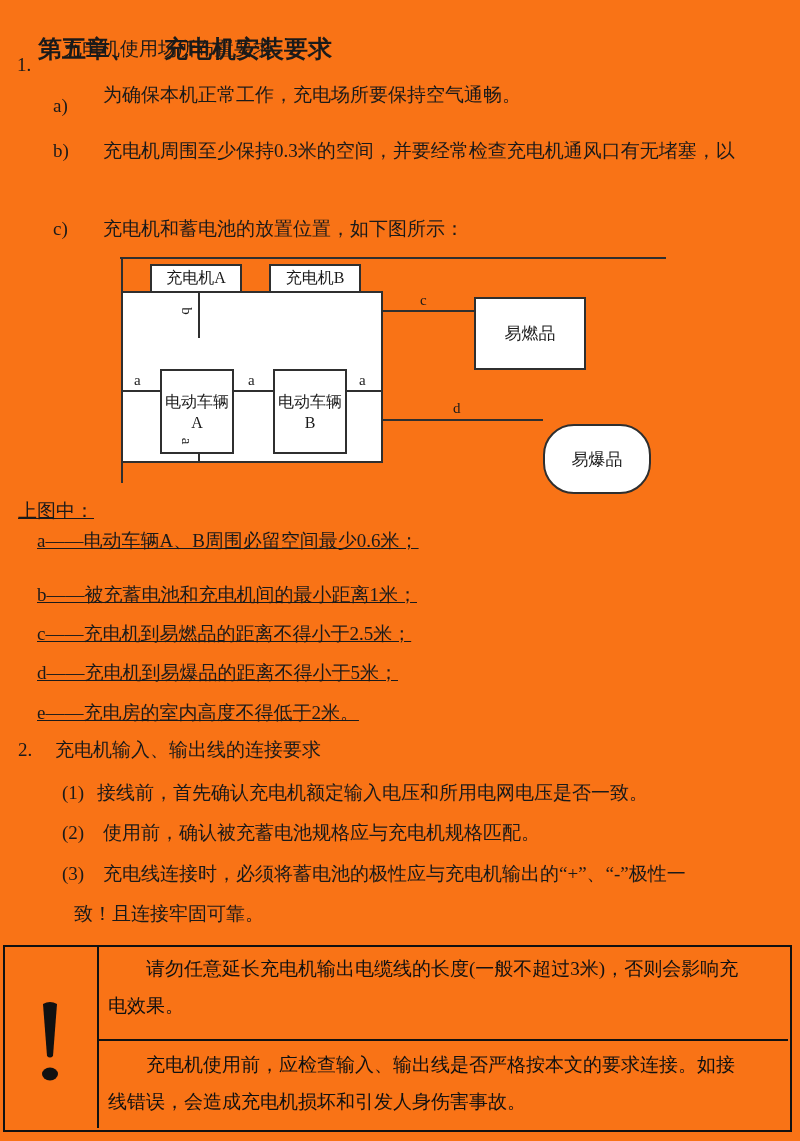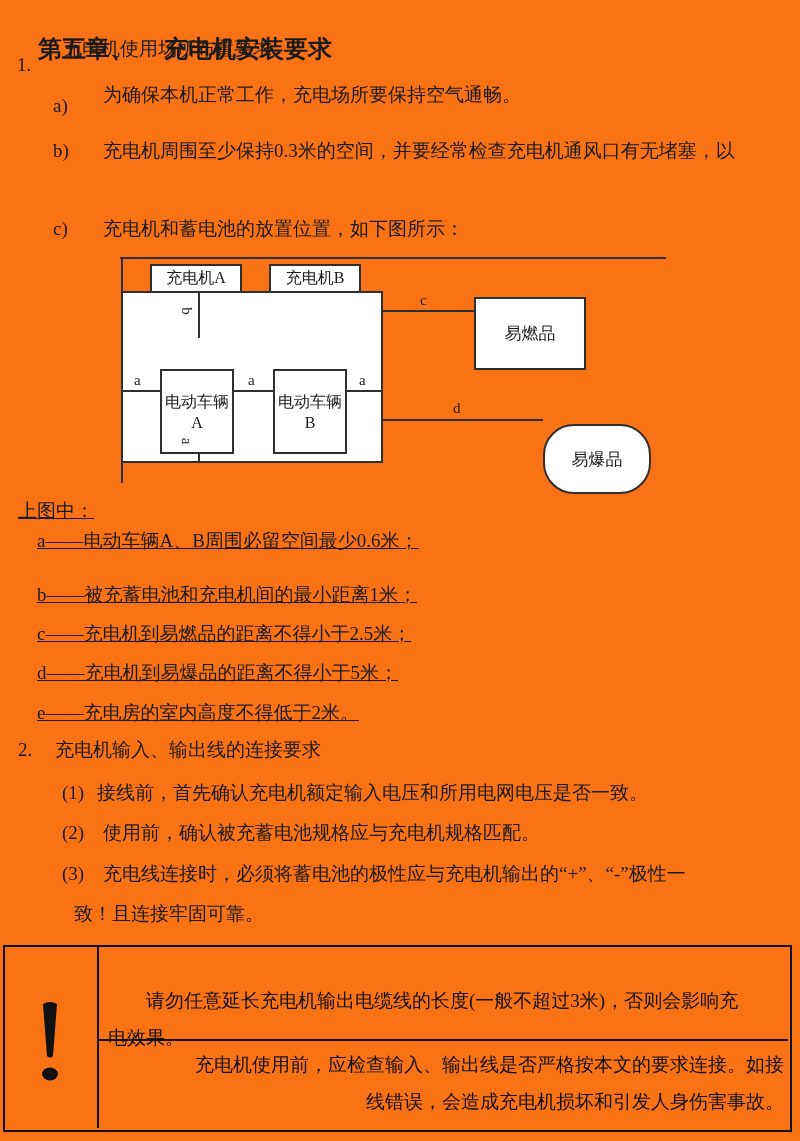--- a/index.html
+++ b/index.html
@@ -110,18 +110,18 @@
 
   <div style="position:absolute;left:3px;top:945px;width:785px;height:183px;border:2px solid #111;"></div>
   <div class="line" style="left:97px;top:947px;width:2px;height:181px;background:#111;"></div>
   <div class="line" style="left:99px;top:1039px;width:689px;height:2px;background:#111;"></div>
 
   <svg style="position:absolute;left:31px;top:1002px;" width="38" height="82" viewBox="0 0 38 82">
     <path d="M 12 2 Q 19 -2 26 2 L 22 54 Q 19 57 16 54 Z" fill="#111"></path>
     <ellipse cx="19" cy="72" rx="8" ry="6.5" fill="#111"></ellipse>
   </svg>
 
-  <div class="warn-p" style="left:108px;top:950px;margin-top:32px;">请勿任意延长充电机输出电缆线的长度(一般不超过3米)，否则会影响充
+  <div class="warn-p" style="left:108px;top:950px;">请勿任意延长充电机输出电缆线的长度(一般不超过3米)，否则会影响充
 电效果。</div>
-  <div class="warn-p" style="left:108px;top:1046px;text-align:right;">充电机使用前，应检查输入、输出线是否严格按本文的要求连接。如接
+  <div class="warn-p" style="left:108px;top:1046px;">充电机使用前，应检查输入、输出线是否严格按本文的要求连接。如接
 线错误，会造成充电机损坏和引发人身伤害事故。</div>
 
 </div>
 
 </body></html>

